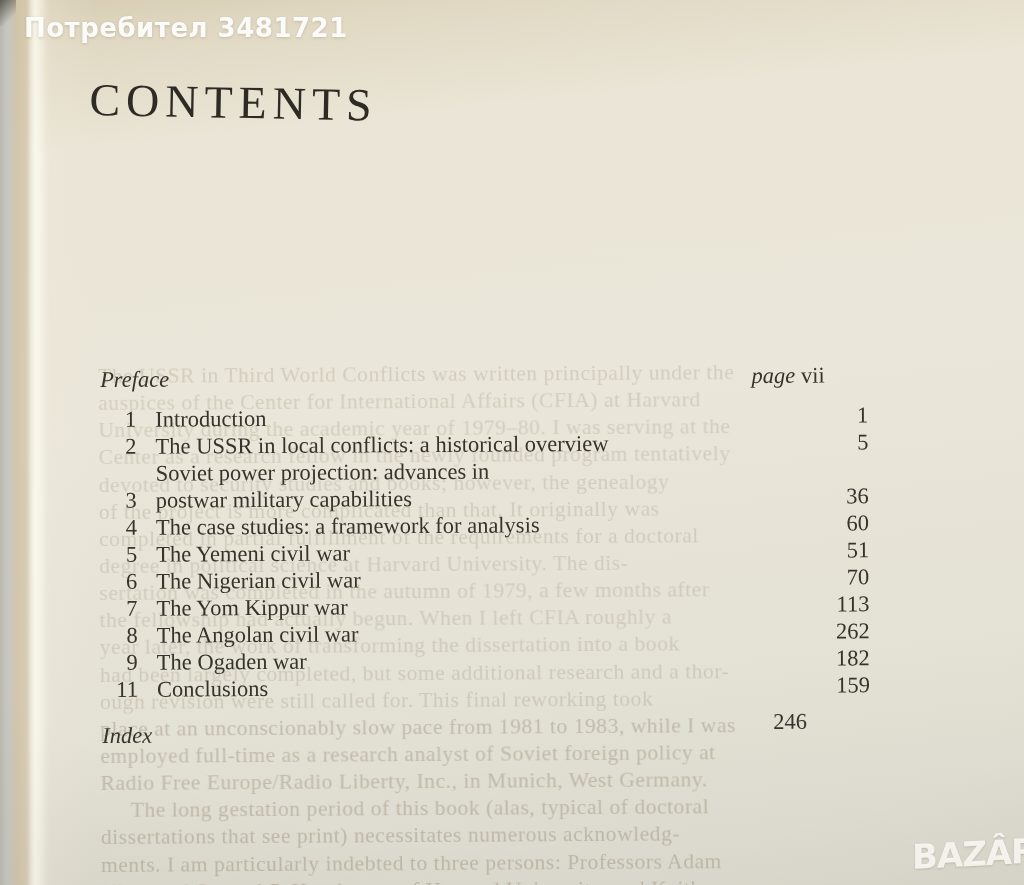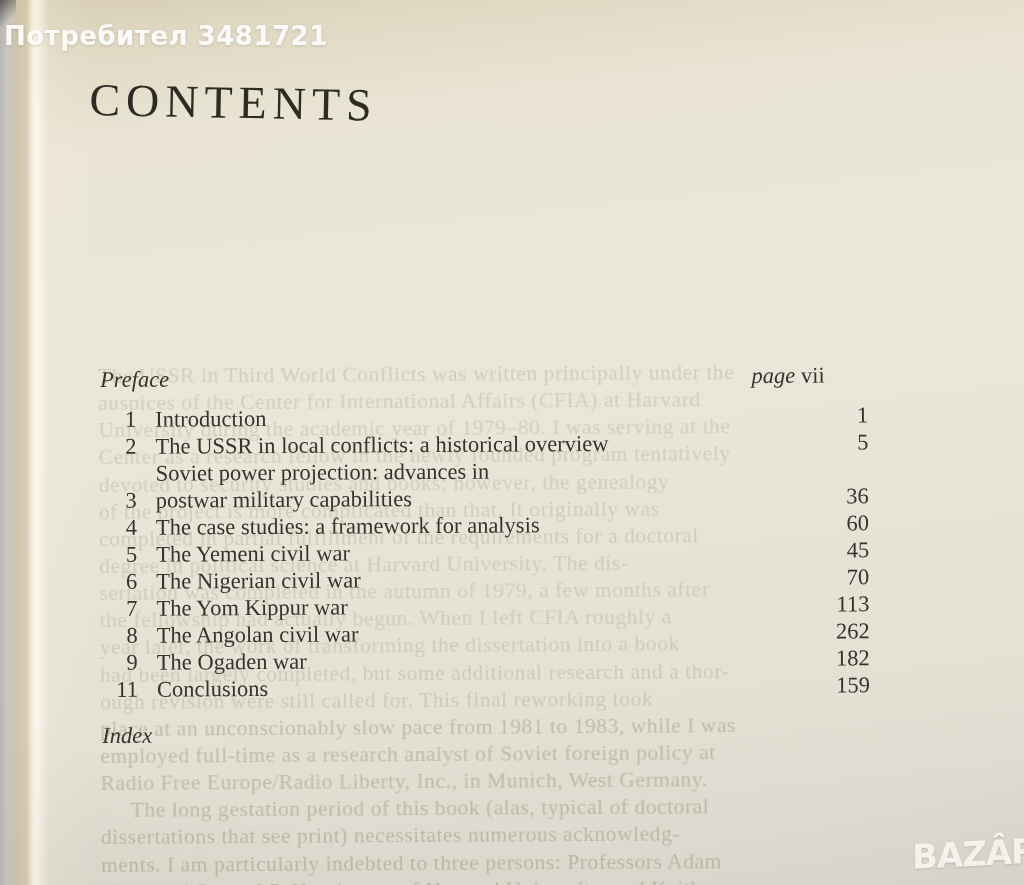--- a/index.html
+++ b/index.html
@@ -23,25 +23,24 @@
   .corner-notch {
     position:absolute; left:0; top:0; width:16px; height:26px;
     background:linear-gradient(135deg, rgba(78,75,68,0.85), rgba(78,75,68,0) 72%);
   }
   .gutter-highlight {
     position:absolute; left:0; top:0; bottom:0; width:70px; pointer-events:none;
     background:linear-gradient(90deg, rgba(255,253,244,0) 26px, rgba(255,253,244,0.55) 34px, rgba(255,253,244,0) 46px);
   }
 
   .watermark {
-    position:absolute; left:4px; top:12px; z-index:6;
+    position:absolute; left:24px; top:12px; z-index:6;
     font:bold 26px/1.3 "DejaVu Sans","Liberation Sans",sans-serif;
     letter-spacing:0.5px; color:rgba(255,255,255,0.93);
     text-shadow:0 1px 3px rgba(95,85,60,0.22);
-    margin-top:8px;
   }
 
   .contents-title {
     position:absolute; left:90px; top:72px; z-index:4;
     font-size:46px; line-height:1.2; letter-spacing:6px; color:#2e2b25;
     transform:rotate(1.1deg); transform-origin:left top;
   }
 
   
   .ghost {
@@ -147,21 +146,21 @@
     <span class="titles">
           <div class="toc-line">The case studies: a framework for analysis</div>
         </span>
     <span class="pg">60</span>
   </div>
       <div class="toc-row">
     <span class="num">5</span>
     <span class="titles">
           <div class="toc-line">The Yemeni civil war</div>
         </span>
-    <span class="pg">45</span>
+    <span class="pg">51</span>
   </div>
       <div class="toc-row">
     <span class="num">6</span>
     <span class="titles">
           <div class="toc-line">The Nigerian civil war</div>
         </span>
     <span class="pg">70</span>
   </div>
       <div class="toc-row">
     <span class="num">7</span>
@@ -186,17 +185,18 @@
   </div>
       <div class="toc-row">
     <span class="num">11</span>
     <span class="titles">
           <div class="toc-line">Conclusions</div>
         </span>
     <span class="pg">159</span>
   </div>
       <div class="label-row index-row" id="index-row">
       <span class="lbl">Index</span>
+      <span class="pg">246</span>
     </div>
   </div>
 
   <div class="bazar-logo">BAZÂR</div>
 </div>
 
 </body></html>

